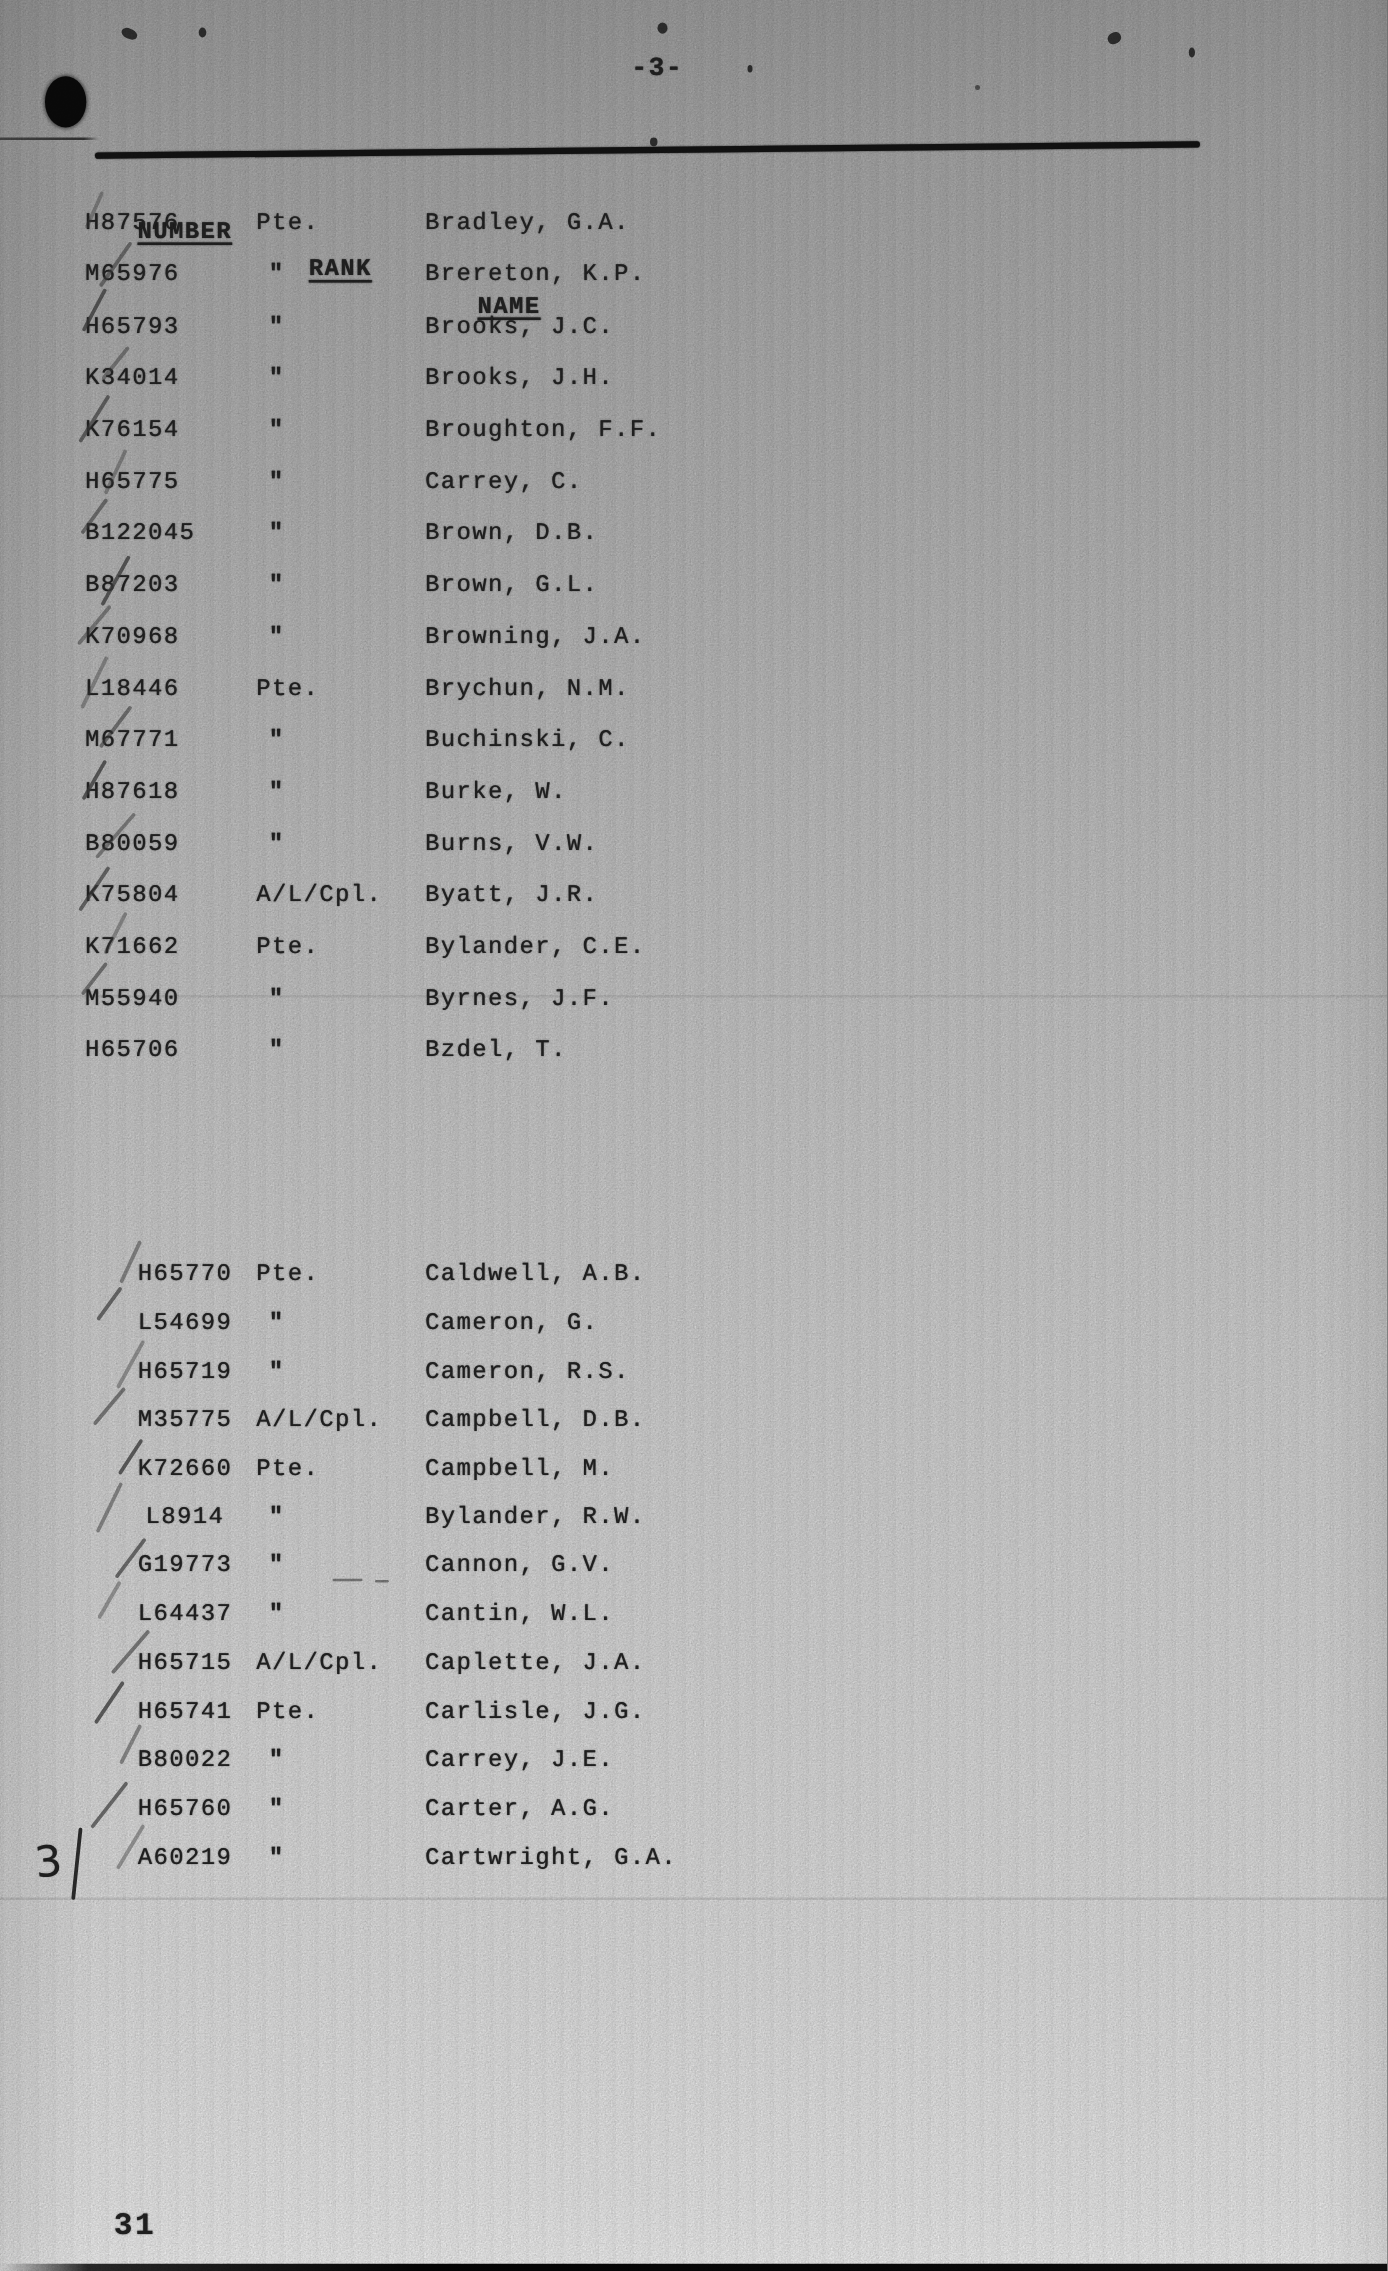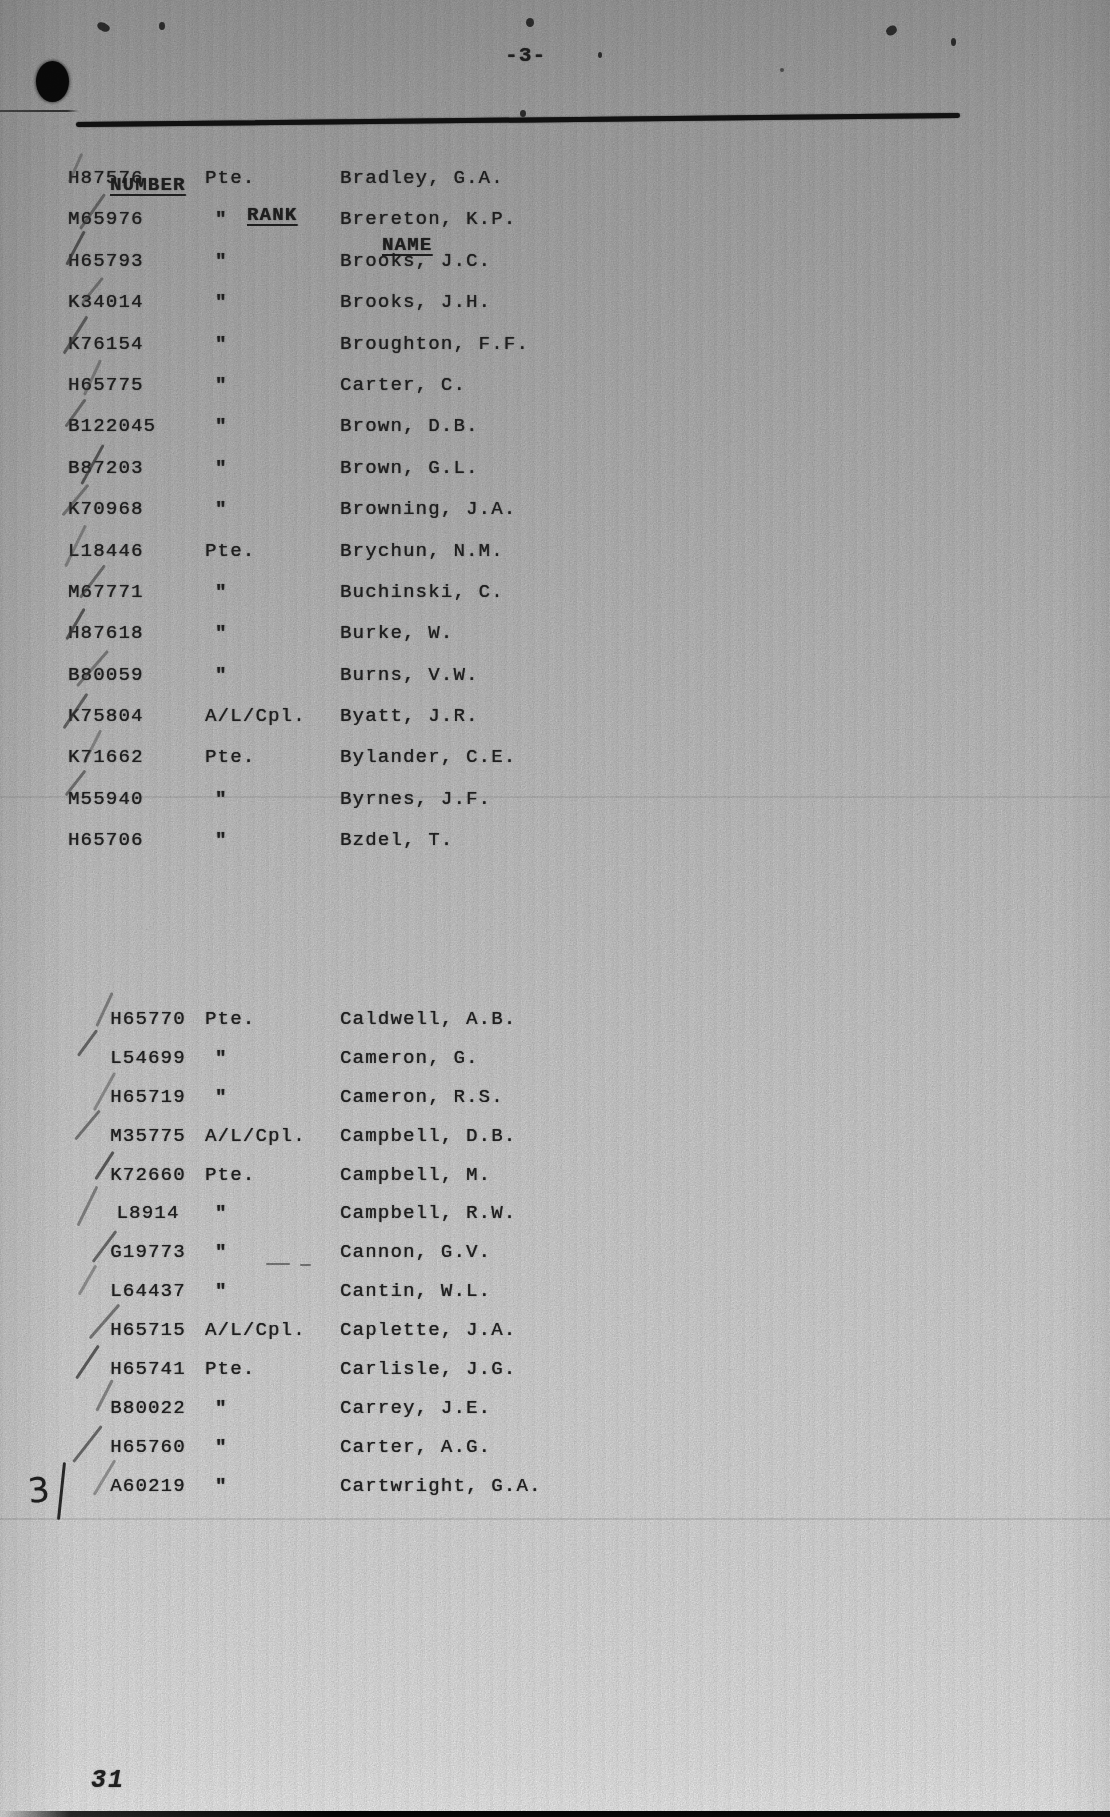--- a/index.html
+++ b/index.html
@@ -103,21 +103,20 @@
     transform:rotate(6deg);border-radius:2px;
   }
   .pencil-dash{position:absolute;height:2px;background:#4b4b4b;opacity:.65;border-radius:1px;}
   #dash-1{left:266px;top:1263px;width:24px;}
   #dash-2{left:300px;top:1264px;width:11px;}
 
   #tally{
     position:absolute;left:91px;top:1766px;
     font-size:25px;font-weight:bold;letter-spacing:2px;
     text-shadow:0 0 1.5px rgba(0,0,0,.6);
-    font-style:italic;
   }
   #bottom-bar{
     position:absolute;left:0;bottom:0;width:100%;height:6px;
     background:linear-gradient(90deg,rgba(0,0,0,0) 0,rgba(10,10,10,.85) 70px,#050505 30%,#0a0a0a 75%,#101010 100%);
   }
 </style>
 </head>
 <body>
 
 <div id="page">
@@ -172,21 +171,21 @@
         <span class="cell typed col-name">Brooks, J.H.</span>
       </div>
       <div class="row">
         <span class="cell num typed col-number">K76154<span class="tick" style="left: 6px; top: -11px; height: 44px; opacity: 0.69; transform: rotate(32deg);"></span></span>
         <span class="cell typed col-rank rank-ditto">"</span>
         <span class="cell typed col-name">Broughton, F.F.</span>
       </div>
       <div class="row">
         <span class="cell num typed col-number">H65775<span class="tick" style="left: 23px; top: -7px; height: 39px; opacity: 0.42; transform: rotate(25deg);"></span></span>
         <span class="cell typed col-rank rank-ditto">"</span>
-        <span class="cell typed col-name">Carter, C.</span>
+        <span class="cell typed col-name">Carrey, C.</span>
       </div>
       <div class="row">
         <span class="cell num typed col-number">B122045<span class="tick" style="left: 6px; top: -10px; height: 34px; opacity: 0.6; transform: rotate(36deg);"></span></span>
         <span class="cell typed col-rank rank-ditto">"</span>
         <span class="cell typed col-name">Brown, D.B.</span>
       </div>
       <div class="row">
         <span class="cell num typed col-number">B87203<span class="tick" style="left: 23px; top: -6px; height: 45px; opacity: 0.78; transform: rotate(29deg);"></span></span>
         <span class="cell typed col-rank rank-ditto">"</span>
         <span class="cell typed col-name">Brown, G.L.</span>
@@ -259,21 +258,21 @@
         <span class="cell typed col-name">Campbell, D.B.</span>
       </div>
       <div class="row">
         <span class="cell num typed col-number">K72660<span class="tick" style="left: 35px; top: -7px; height: 33px; opacity: 0.78; transform: rotate(33deg);"></span></span>
         <span class="cell typed col-rank">Pte.</span>
         <span class="cell typed col-name">Campbell, M.</span>
       </div>
       <div class="row">
         <span class="cell num typed col-number">L8914<span class="tick" style="left: 18px; top: -10px; height: 44px; opacity: 0.51; transform: rotate(26deg);"></span></span>
         <span class="cell typed col-rank rank-ditto">"</span>
-        <span class="cell typed col-name">Campbell, R.W.</span>
+        <span class="cell typed col-name">Bylander, R.W.</span>
       </div>
       <div class="row">
         <span class="cell num typed col-number">G19773<span class="tick" style="left: 35px; top: -6px; height: 39px; opacity: 0.69; transform: rotate(37deg);"></span></span>
         <span class="cell typed col-rank rank-ditto">"</span>
         <span class="cell typed col-name">Cannon, G.V.</span>
       </div>
       <div class="row">
         <span class="cell num typed col-number">L64437<span class="tick" style="left: 18px; top: -9px; height: 34px; opacity: 0.42; transform: rotate(30deg);"></span></span>
         <span class="cell typed col-rank rank-ditto">"</span>
         <span class="cell typed col-name">Cantin, W.L.</span>

